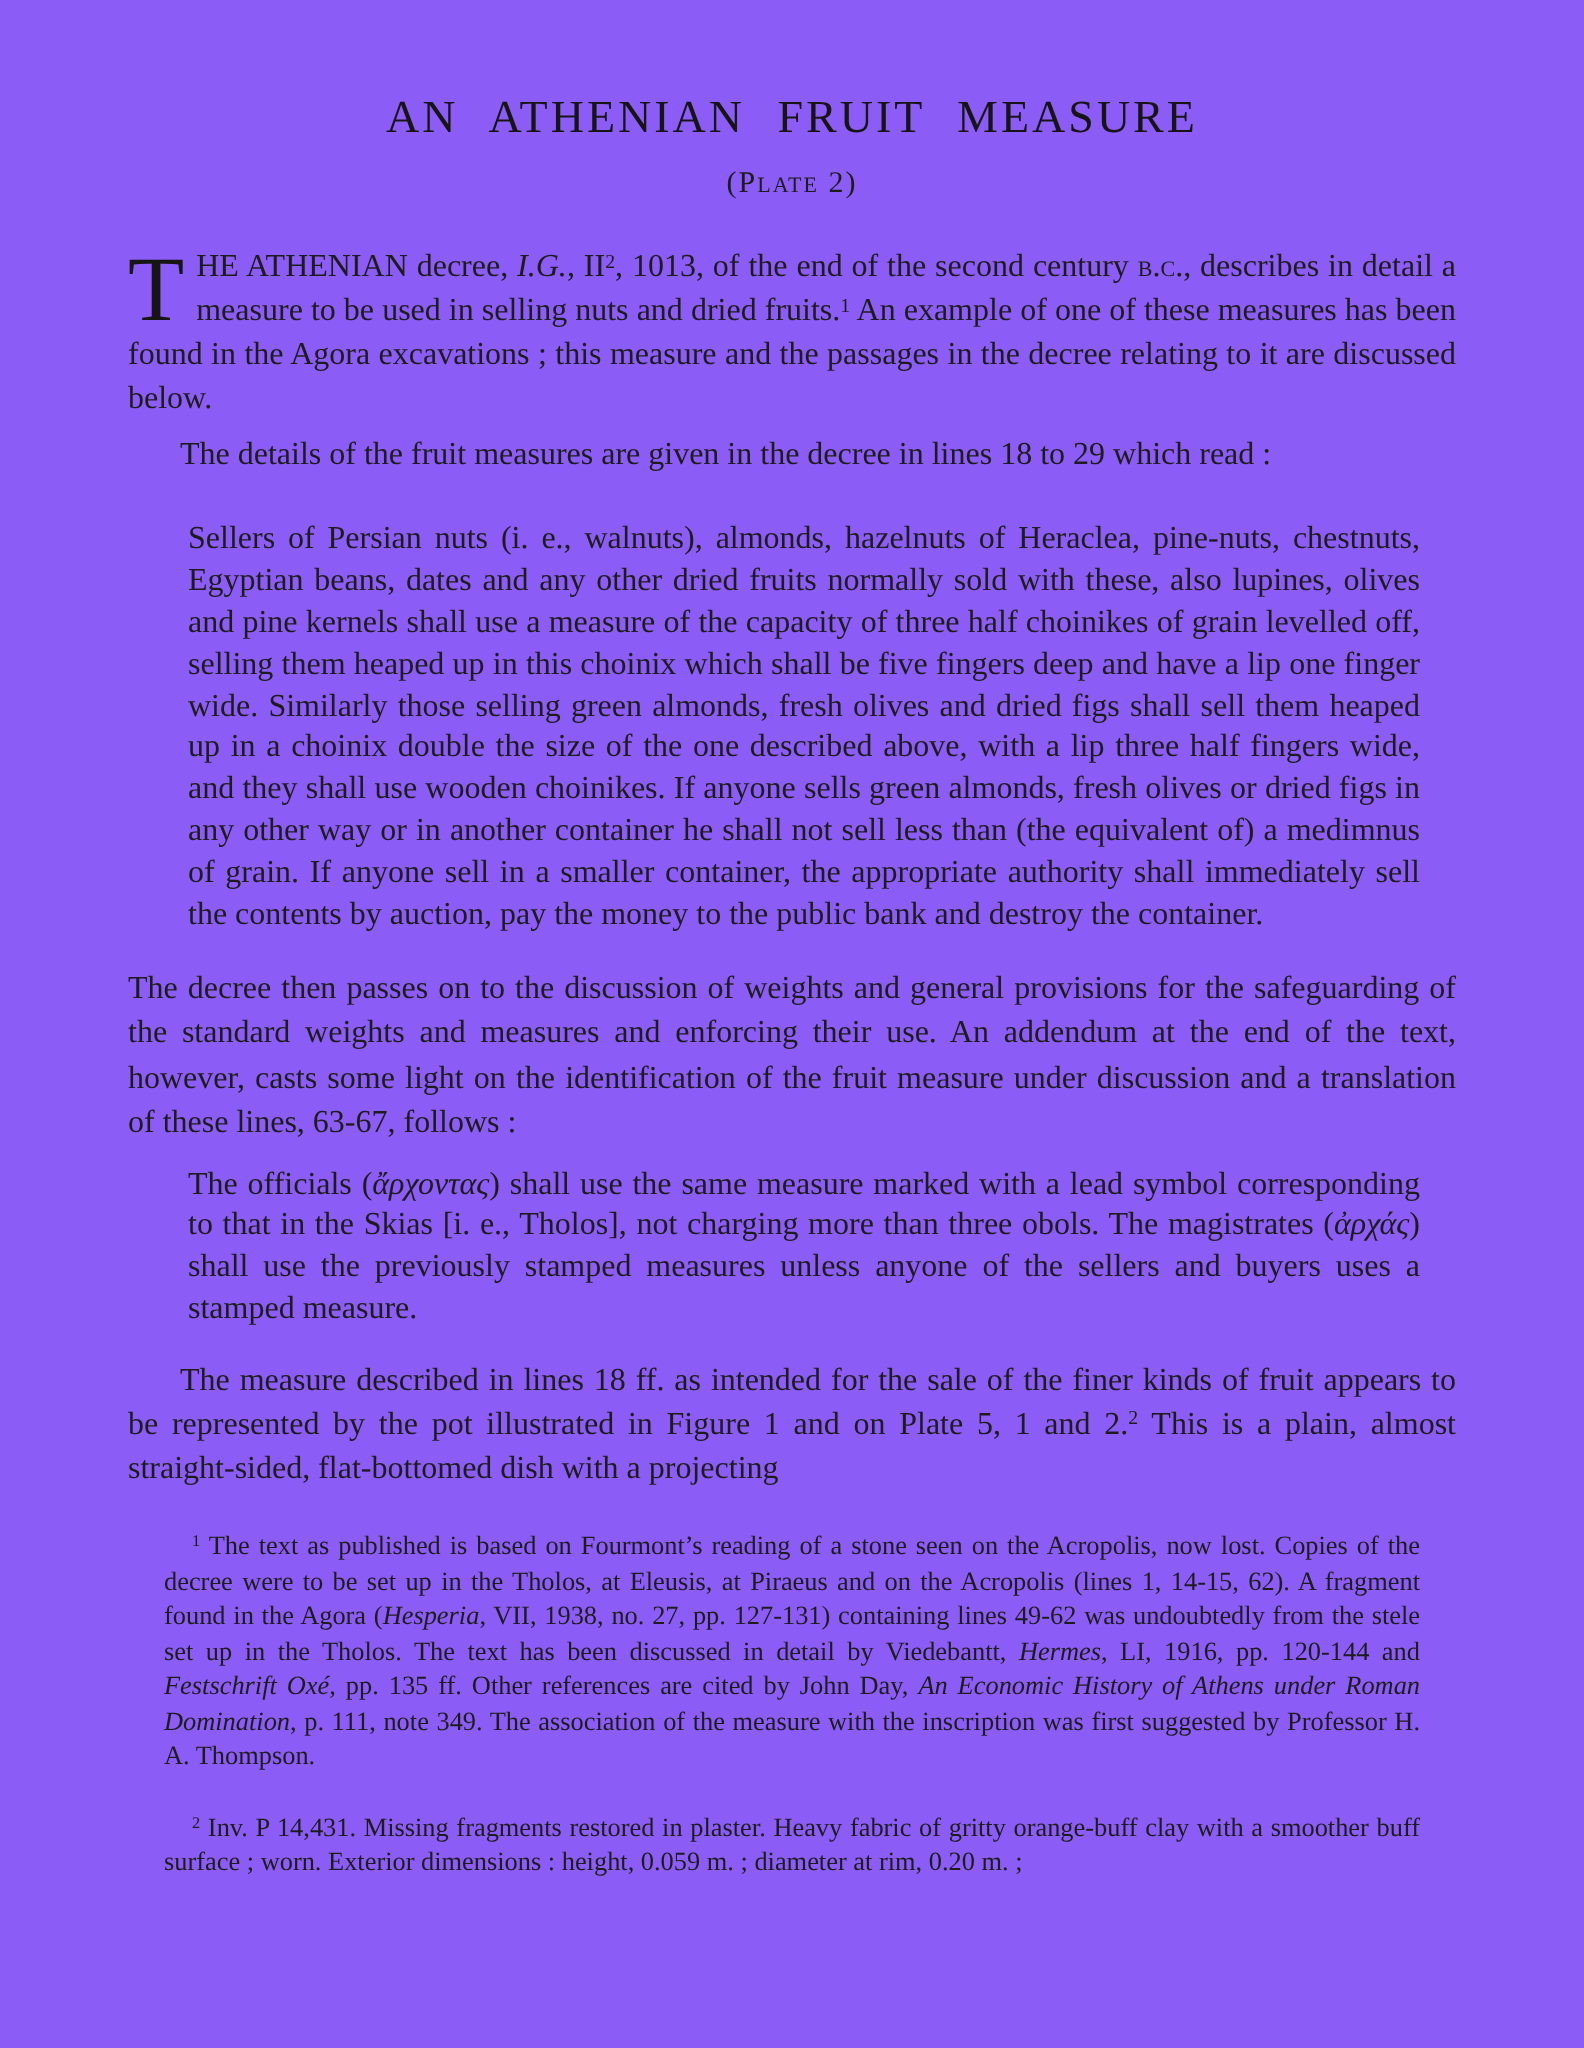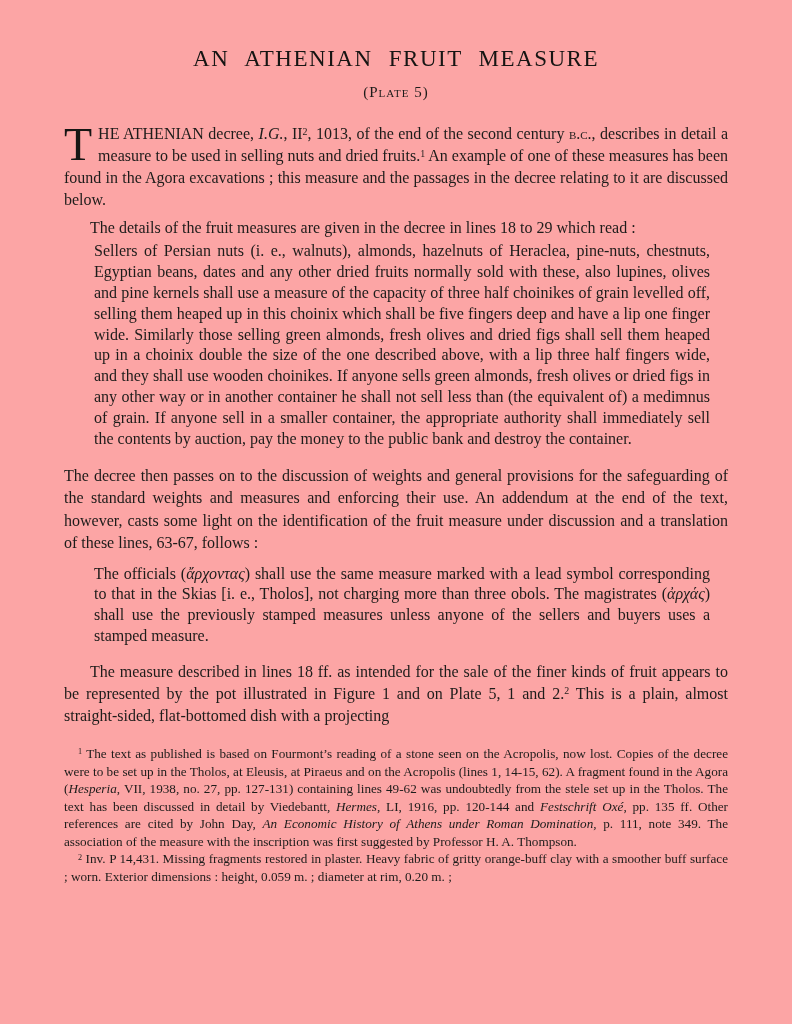--- a/index.html
+++ b/index.html
@@ -5,21 +5,21 @@
   html, body {
     margin: 0;
     padding: 0;
     background: #e8e6e1;
   }
   .page {
     position: relative;
     width: 792px;
     height: 1024px;
     margin: 0 auto;
-    background: #fca5a5;
+    background: #8b5cf6;
     color: #1d1c1a;
     font-family: "Liberation Serif", "DejaVu Serif", serif;
     box-sizing: border-box;
     padding: 46px 64px 40px 64px;
     overflow: hidden;
   }
   h1.title {
     margin: 0 0 12px 0;
     text-align: center;
     font-size: 23px;
@@ -35,21 +35,21 @@
     font-variant: small-caps;
     letter-spacing: 1px;
   }
   p.body {
     font-size: 16px;
     line-height: 1.38;
     text-align: justify;
     margin: 0 0 6px 0;
   }
   p.body.indent { text-indent: 26px; }
-  p.para-details { margin-bottom: 2px; }
+  p.para-details { margin-bottom: 21px; }
   p.para-transition { margin-bottom: 10px; }
   p.para-measure { margin-bottom: 18px; }
   .dropcap {
     float: left;
     font-size: 46px;
     line-height: 0.82;
     padding: 3px 6px 0 0;
     color: #161513;
   }
   blockquote.quote {
@@ -64,21 +64,21 @@
     font-size: 14px;
     margin: 0 0 5px 0;
   }
   .footnotes {
     margin-top: 0;
   }
   p.footnote {
     font-size: 13.2px;
     line-height: 1.33;
     text-align: justify;
-    margin: 0;
+    margin: 18px;
     text-indent: 14px;
   }
   .running-footer {
     position: absolute;
     left: 64px;
     right: 64px;
     bottom: 28px;
     font-size: 11.5px;
     letter-spacing: 0.7px;
     color: #22211f;
@@ -93,21 +93,21 @@
   .run-i { font-style: italic; }
   .run-sc { font-variant: small-caps; }
 </style>
 </head>
 <body>
 
 <div class="page">
 
   <h1 class="title">AN ATHENIAN FRUIT MEASURE</h1>
 
-  <div class="subtitle">(Plate 5)</div>
+  <div class="subtitle">(Plate 2)</div>
 
   <p class="body para-intro">
     <span class="dropcap">T</span><span><span>HE ATHENIAN decree, </span><span class="run-i">I.G.</span><span>, II</span><sup>2</sup><span>, 1013, of the end of the second century </span><span class="run-sc">b.c.</span><span>, describes in detail a measure to be used in selling nuts and dried fruits.</span><sup>1</sup><span> An example of one of these measures has been found in the Agora excavations ; this measure and the passages in the decree relating to it are discussed below.</span></span>
   </p>
 
   <p class="body indent para-details"><span>The details of the fruit measures are given in the decree in lines 18 to 29 which read :</span></p>
 
   <blockquote class="quote quote-decree"><span>Sellers of Persian nuts (i. e., walnuts), almonds, hazelnuts of Heraclea, pine-nuts, chestnuts, Egyptian beans, dates and any other dried fruits normally sold with these, also lupines, olives and pine kernels shall use a measure of the capacity of three half choinikes of grain levelled off, selling them heaped up in this choinix which shall be five fingers deep and have a lip one finger wide.  Similarly those selling green almonds, fresh olives and dried figs shall sell them heaped up in a choinix double the size of the one described above, with a lip three half fingers wide, and they shall use wooden choinikes.  If anyone sells green almonds, fresh olives or dried figs in any other way or in another container he shall not sell less than (the equivalent of) a medimnus of grain.  If anyone sell in a smaller container, the appropriate authority shall immediately sell the contents by auction, pay the money to the public bank and destroy the container.</span></blockquote>
 
   <p class="body para-transition"><span>The decree then passes on to the discussion of weights and general provisions for the safeguarding of the standard weights and measures and enforcing their use. An addendum at the end of the text, however, casts some light on the identification of the fruit measure under discussion and a translation of these lines, 63-67, follows :</span></p>

